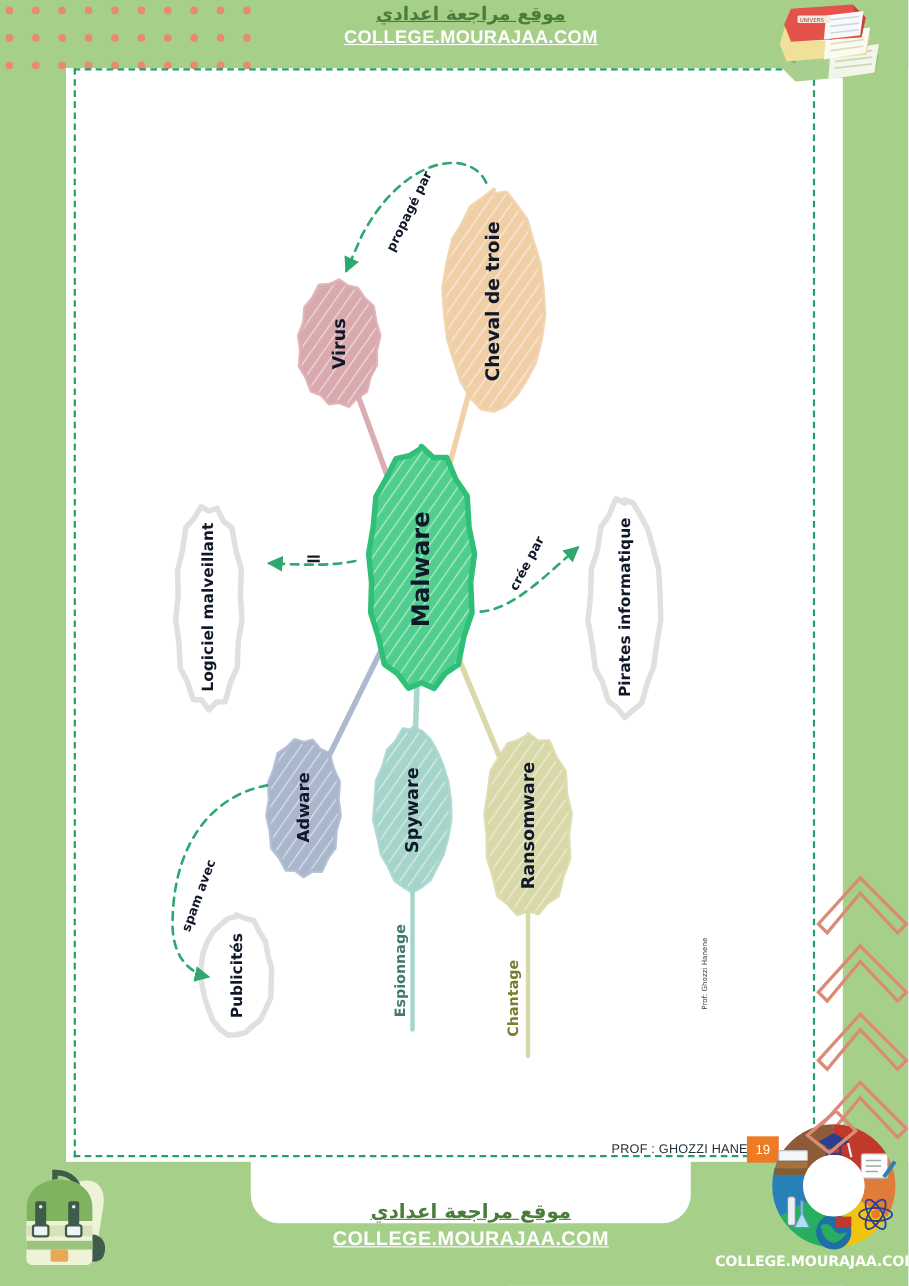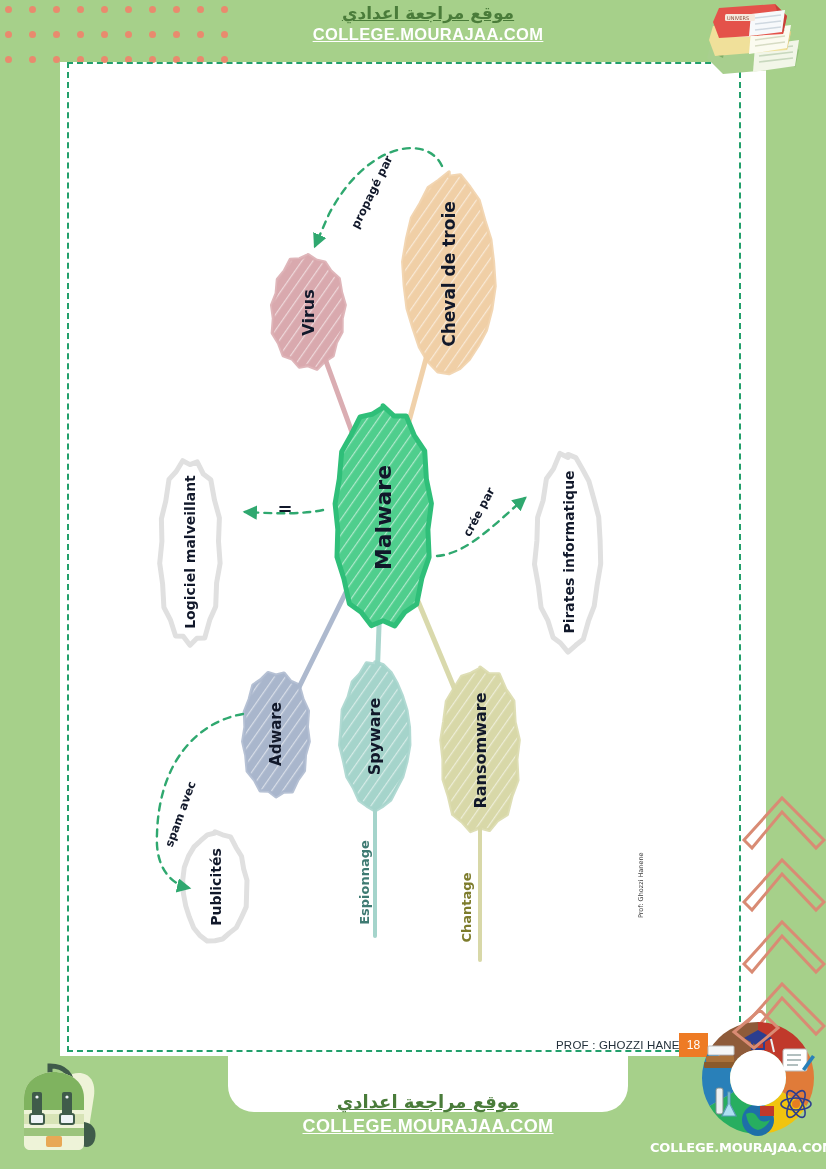--- a/index.html
+++ b/index.html
@@ -372,21 +372,21 @@
         <div class="elabel" style="font-size: 18px; left: 210.5px; top: 435.5px; transform: rotate(0deg);">=</div>
         <div class="elabel" style="left: 385px; top: 443px; transform: rotate(-62deg);">crée par</div>
         <div class="elabel" style="left: 78.5px; top: 745px; transform: rotate(-70deg);">spam avec</div>
         <div class="branch-label" style="color: rgb(62, 122, 114); left: 254.5px; top: 812.5px; transform: rotate(-90deg);">Espionnage</div>
         <div class="branch-label" style="color: rgb(125, 124, 44); left: 365px; top: 837.5px; transform: rotate(-90deg);">Chantage</div>
       </div>
   </div>
 
   <div class="vert-prof">Prof: Ghozzi Hanene</div>
   <div class="prof-line">PROF : GHOZZI HANENE</div>
-  <div class="page-badge">18</div>
+  <div class="page-badge">19</div>
 
   <div class="ftr-plaque"></div>
   <div class="ftr">
     <div class="ftr-ar">موقع مراجعة اعدادي</div>
     <div class="ftr-url">COLLEGE.MOURAJAA.COM</div>
   </div>
 
   <div class="deco" style="left:10px; top:1052px;">
     <svg width="108" height="108" viewBox="0 0 108 108">
       <path d="M62 22 C78 18 86 28 84 44 L78 82 C76 92 68 92 66 82 Z" fill="#eef3d8"></path>

